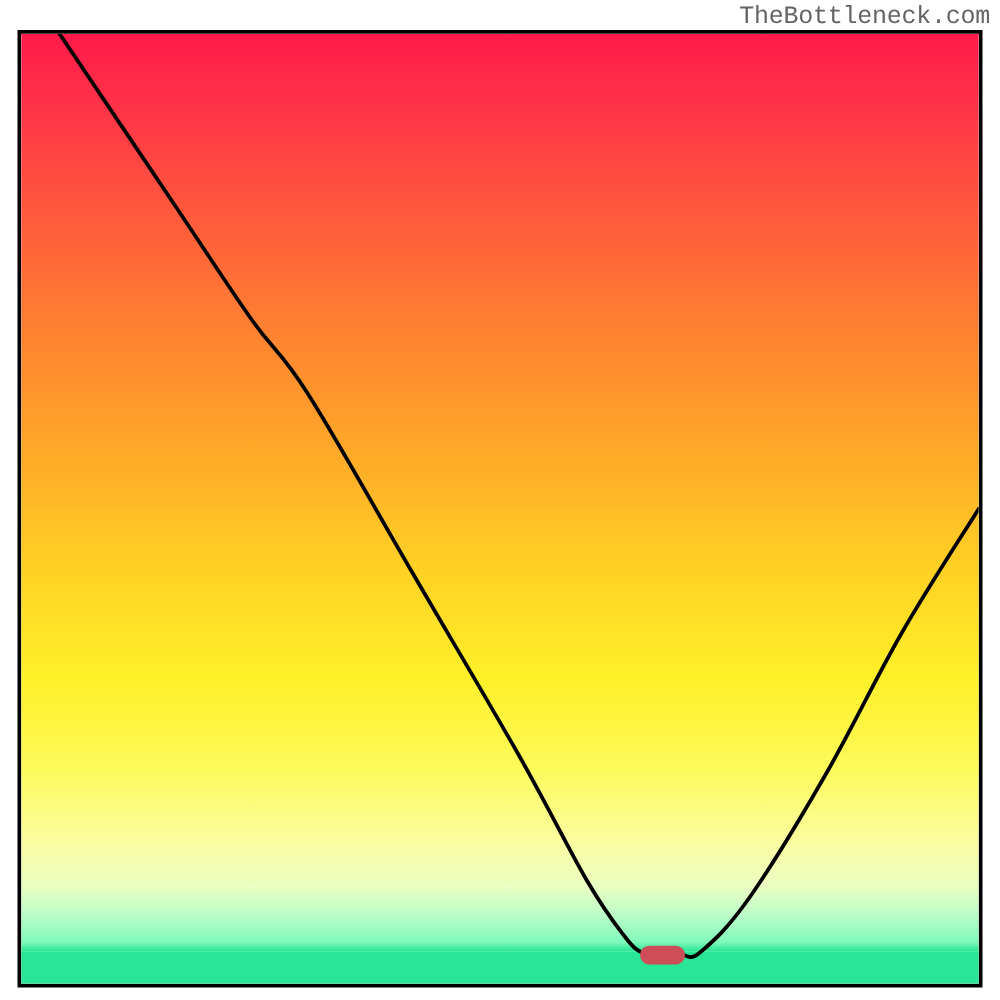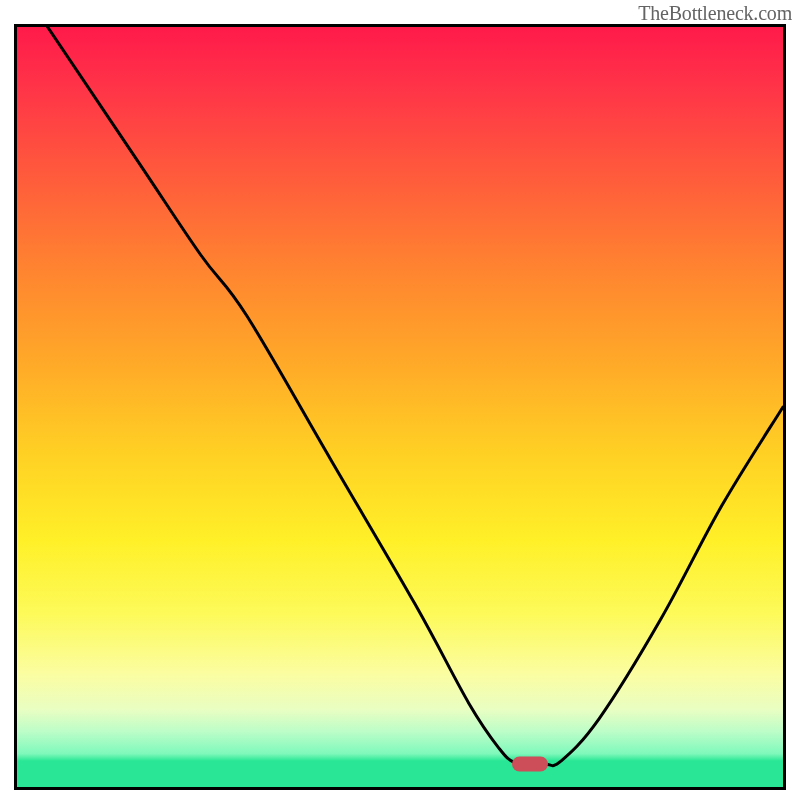--- a/index.html
+++ b/index.html
@@ -64,21 +64,21 @@
     height: 15px;
     border-radius: 8px;
     background: #cd4d58;
     transform: translate(-50%, -50%);
     pointer-events: none;
   }
   .attribution {
     position: absolute;
     right: 8px;
     top: 2px;
-    font-family: Liberation Serif, serif;
+    font-family: Liberation Mono, monospace;
     font-size: 20px;
     color: #646464;
     font-weight: 500;
     letter-spacing: -0.2px;
   }
 </style>
 </head>
 <body>
 
 <div class="attribution">TheBottleneck.com</div>

